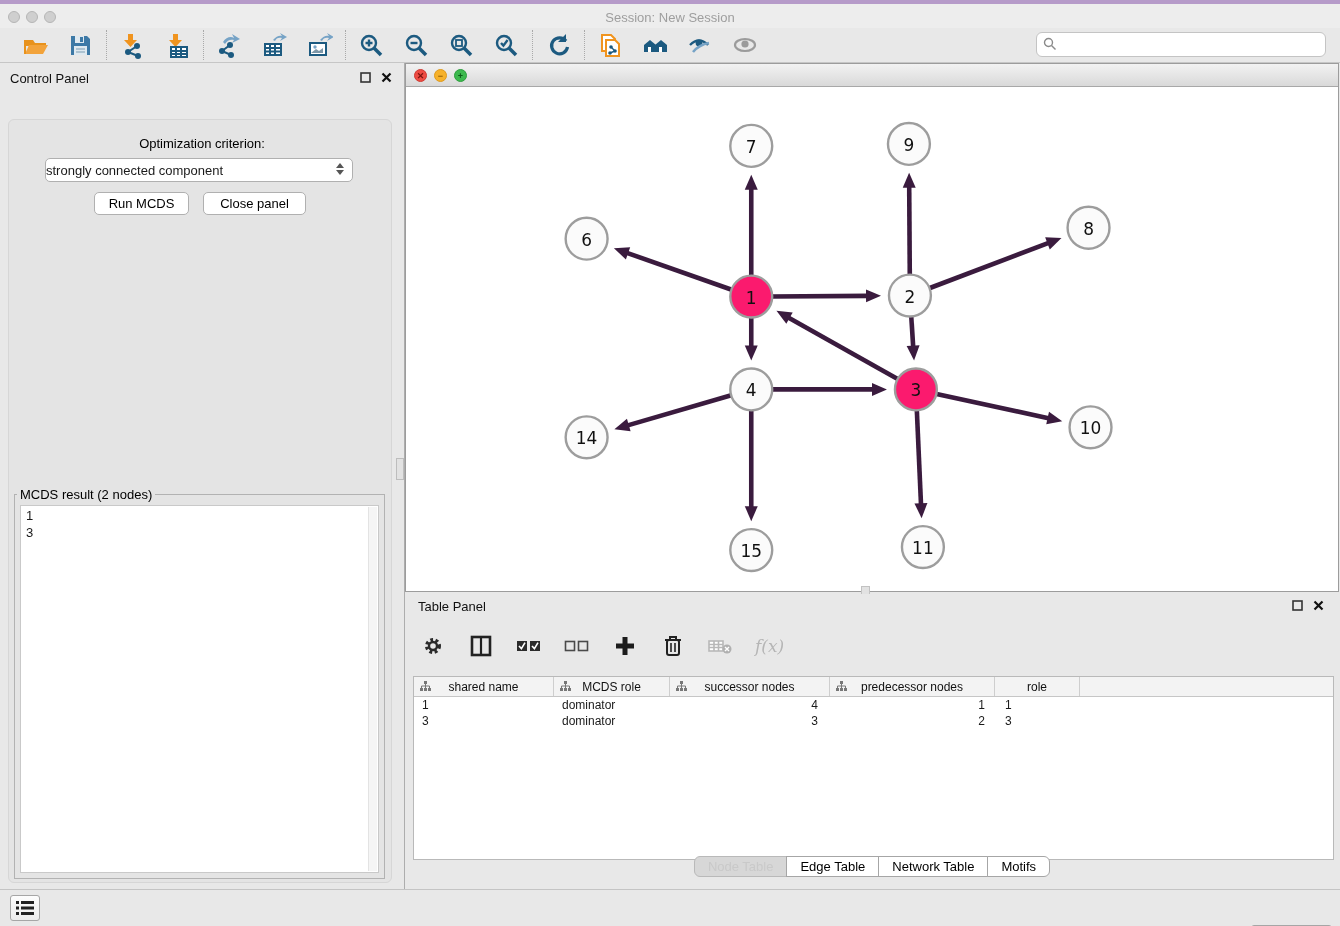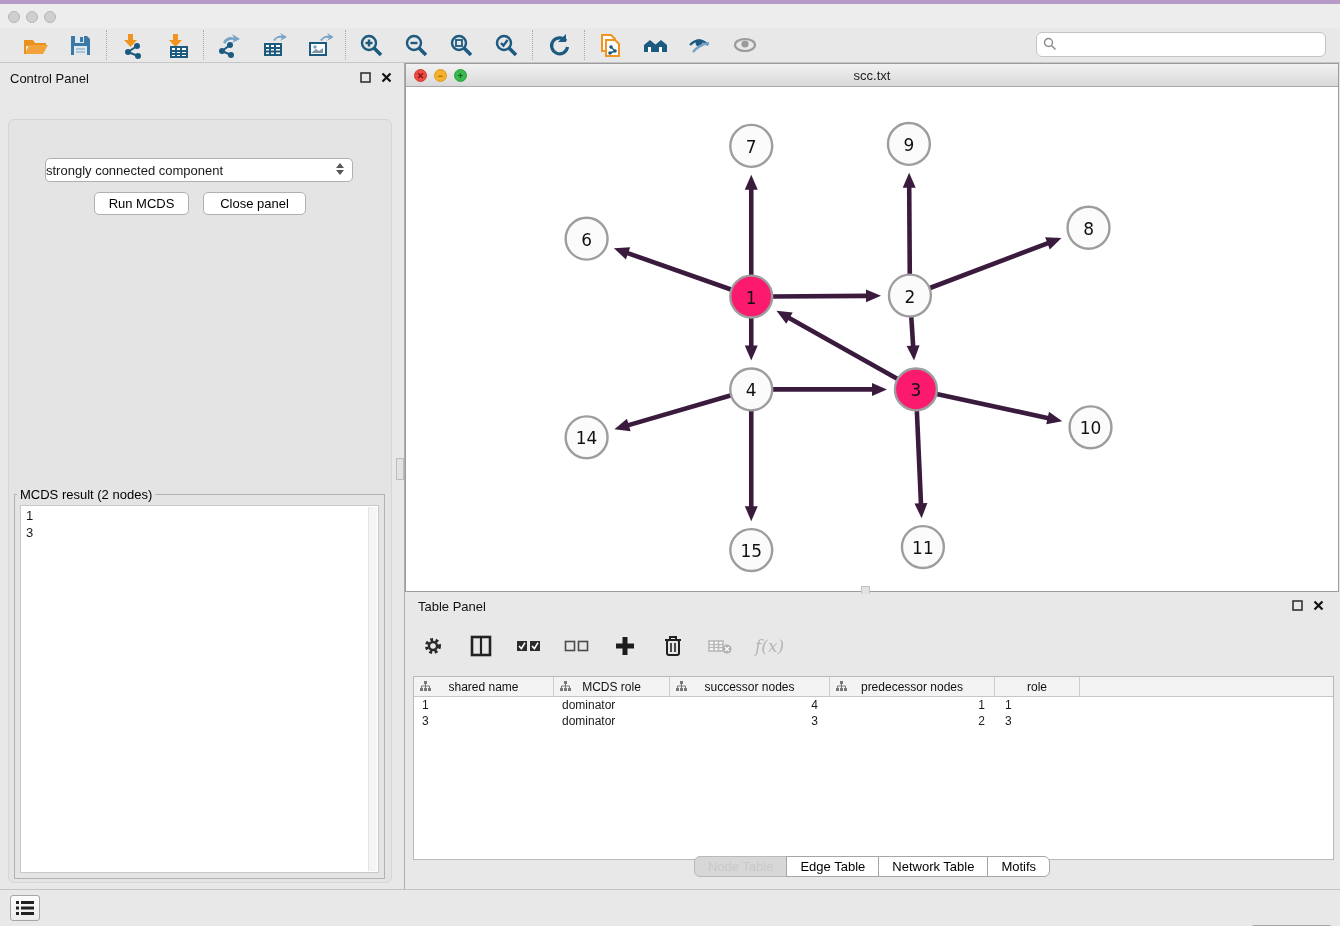--- a/index.html
+++ b/index.html
@@ -88,20 +88,21 @@
 </style>
 </head>
 <body>
 
 <div class="titlebar">
   <div class="traffic-inactive">
       <span></span>
       <span></span>
       <span></span>
     </div>
+  <div class="session-title">Session: New Session</div>
 </div>
 
 <div class="toolbar">
   <div class="tgroup">
     <div class="tbtn">
       <svg width="27" height="27">
           <path d="M3 8h8l2 3h11v3H3z" fill="#e8921c"></path>
           <path d="M3 22l4-9h19l-5 9z" fill="#f2a33b"></path>
           <path d="M3 8v14" stroke="#e8921c" stroke-width="2"></path>
         </svg>
@@ -253,20 +254,21 @@
   <div class="panel-head">Control Panel</div>
   <div class="panel-icons">
     <svg width="11" height="11">
         <rect x="1" y="1" width="9" height="9" fill="none" stroke="#333" stroke-width="1.6"></rect>
       </svg>
     <svg width="11" height="11">
         <path d="M1.5 1.5l8 8M9.5 1.5l-8 8" stroke="#111" stroke-width="2.2"></path>
       </svg>
   </div>
   <div class="cp-content"></div>
+  <div class="opt-label">Optimization criterion:</div>
   <div class="dropdown">
     <span>strongly connected component</span>
     <span class="dd-stepper">
         <i class="dd-up"></i>
         <i class="dd-down"></i>
       </span>
   </div>
   <button class="cp-btn btn-run">Run MCDS</button>
   <button class="cp-btn btn-close">Close panel</button>
   <fieldset class="result-fieldset">
@@ -282,21 +284,20 @@
 <div class="vsplit"></div>
 <div class="vsplit-handle"></div>
 
 <div class="net-window">
   <div class="net-titlebar">
     <div class="traffic">
       <span class="t-red">✕</span>
       <span class="t-yellow">−</span>
       <span class="t-green">+</span>
     </div>
-    <div class="net-title">scc.txt</div>
   </div>
   <div class="net-canvas">
     <svg viewBox="0 0 934 504" preserveAspectRatio="none">
         <line x1="346" y1="189" x2="346" y2="100" stroke="#3a1b3e" stroke-width="4.6"></line>
         <polygon points="346,87 352.5,102 339.5,102" fill="#3a1b3e"></polygon>
         <line x1="327.1317639798796" y1="202.36752915656376" x2="220.62329564225277" y2="164.92818877121613" stroke="#3a1b3e" stroke-width="4.6"></line>
         <polygon points="208.35894222917454,160.61708272298256 224.6656722683816,159.45925914902062 220.35456622014803,171.72361256209888" fill="#3a1b3e"></polygon>
         <line x1="365.999604457761" y1="208.87421632416502" x2="463.0008306387019" y2="208.26414571925343" stroke="#3a1b3e" stroke-width="4.6"></line>
         <polygon points="476.0005735362466,208.1823863299607 461.0417498875722,214.77659553560926 460.95999049827947,201.7768526380646" fill="#3a1b3e"></polygon>
         <line x1="346" y1="229" x2="346" y2="260" stroke="#3a1b3e" stroke-width="4.6"></line>

